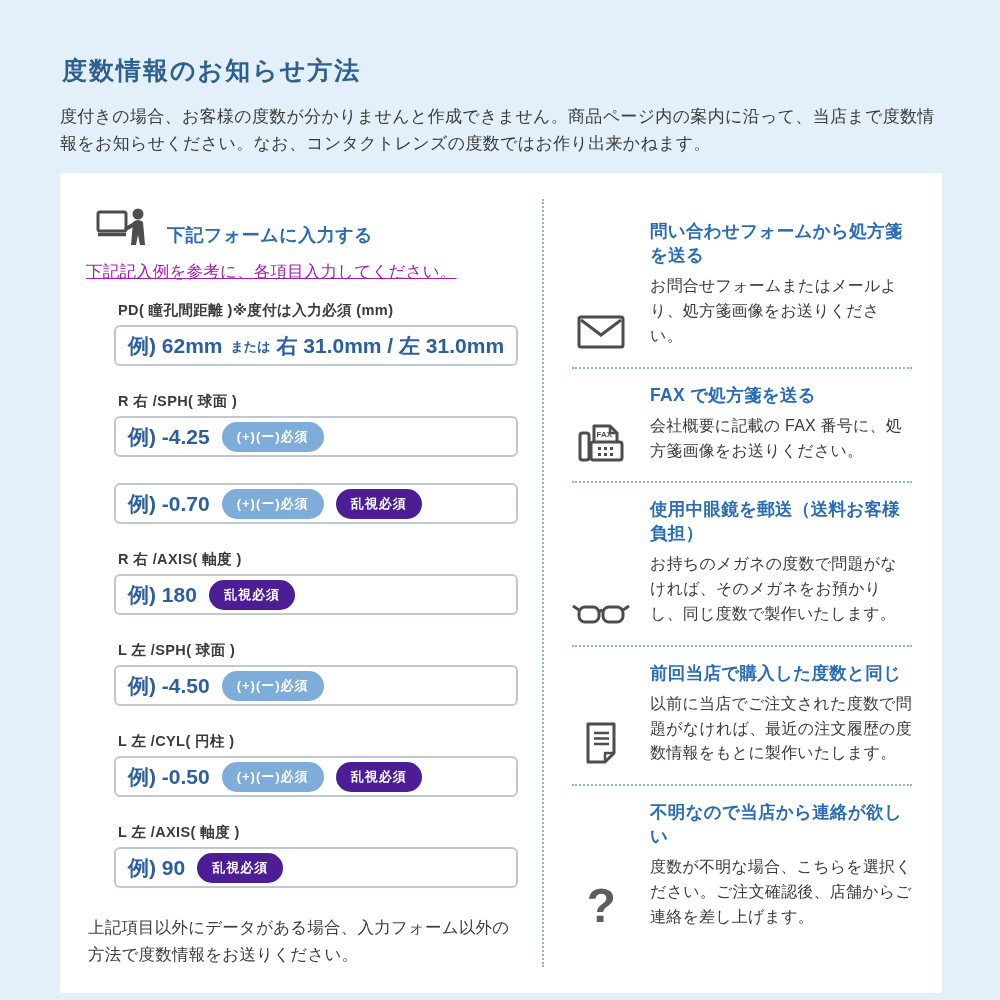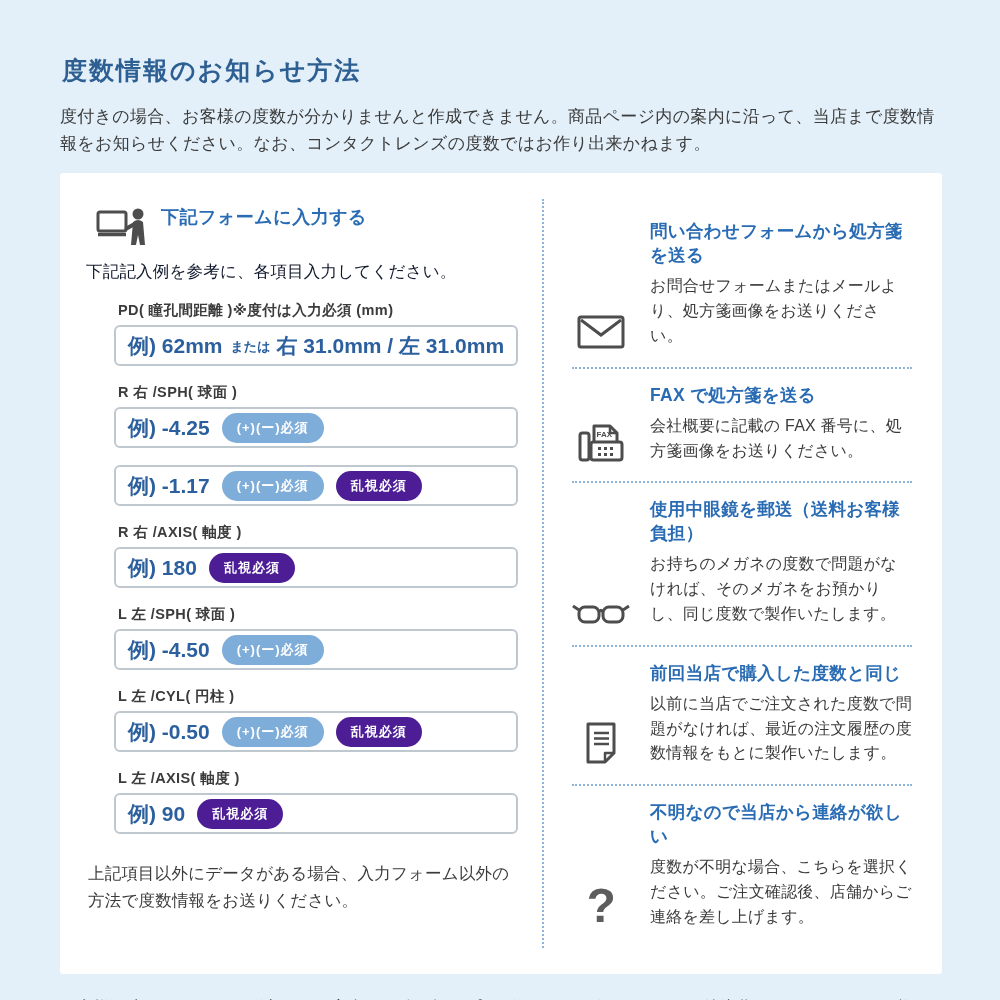--- a/index.html
+++ b/index.html
@@ -23,26 +23,26 @@
 
   .card {
     background:#ffffff; border-radius:3px;
     display:flex; width:882px;
     padding:26px 0 26px 26px;
   }
   .col-left { flex:0 0 415px; padding-right:24px; }
   .col-right { flex:1; border-left:2px dotted #8fb4da; padding:6px 30px 0 28px; }
 
   
-  .form-header { display:flex; align-items:flex-start; gap:11px; margin:6px 0 14px 10px; }
+  .form-header { display:flex; align-items:flex-end; gap:17px; margin:6px 0 14px 10px; }
   .form-heading { font-size:18px; font-weight:bold; color:#2a6cb4; letter-spacing:0.5px; }
-  .form-sub { font-size:16.5px; color:#0f172a; margin:0 0 18px 0; letter-spacing:0.2px; }
+  .form-sub { font-size:16.5px; color:#a21caf; margin:0 0 18px 0; letter-spacing:0.2px;text-decoration:underline; }
 
   .fields { margin-left:28px; }
-  .field { margin-bottom:17px; }
+  .field { margin-bottom:26px; }
   .field-label {
     font-size:14.5px; font-weight:bold; color:#3b3b3b;
     letter-spacing:0.4px; margin:0 0 5px 4px;
   }
   .field-box {
     border:2px solid #c0c8cf; border-radius:6px; background:#fff;
     height:41px; display:flex; align-items:center; padding:0 12px;
   }
   .ex-value { font-size:21px; font-weight:bold; color:#2b5f9e; white-space:nowrap; }
   .ex-mid { font-size:13px; font-weight:bold; color:#2b5f9e; margin:3px 6px 0 8px; white-space:nowrap; }
@@ -113,21 +113,21 @@
         <div class="field">
           <div class="field-label">R 右 /SPH( 球面 )</div>
           <div class="field-box">
             <span class="ex-value">例) -4.25</span>
             <span class="badge blue">(+)(ー)必須</span>
           </div>
         </div>
 
         <div class="field">
           <div class="field-box">
-            <span class="ex-value">例) -1.17</span>
+            <span class="ex-value">例) -0.70</span>
             <span class="badge blue">(+)(ー)必須</span>
             <span class="badge orange">乱視必須</span>
           </div>
         </div>
 
         <div class="field">
           <div class="field-label">R 右 /AXIS( 軸度 )</div>
           <div class="field-box">
             <span class="ex-value">例) 180</span>
             <span class="badge orange">乱視必須</span>

